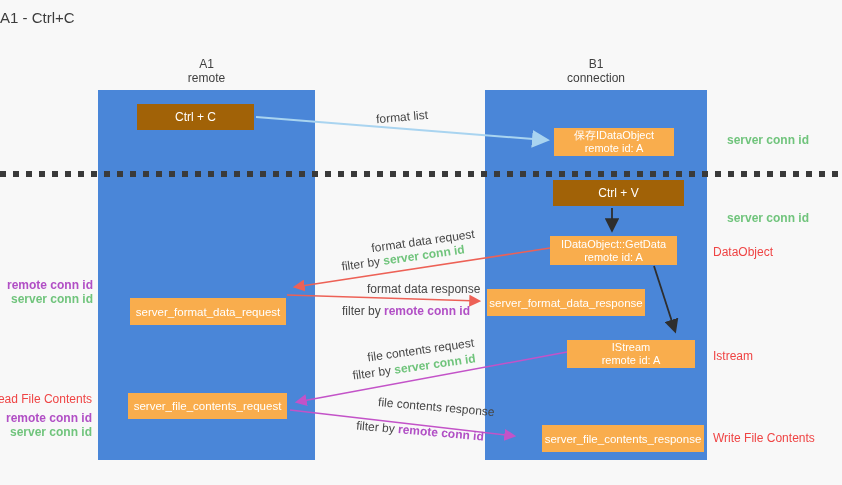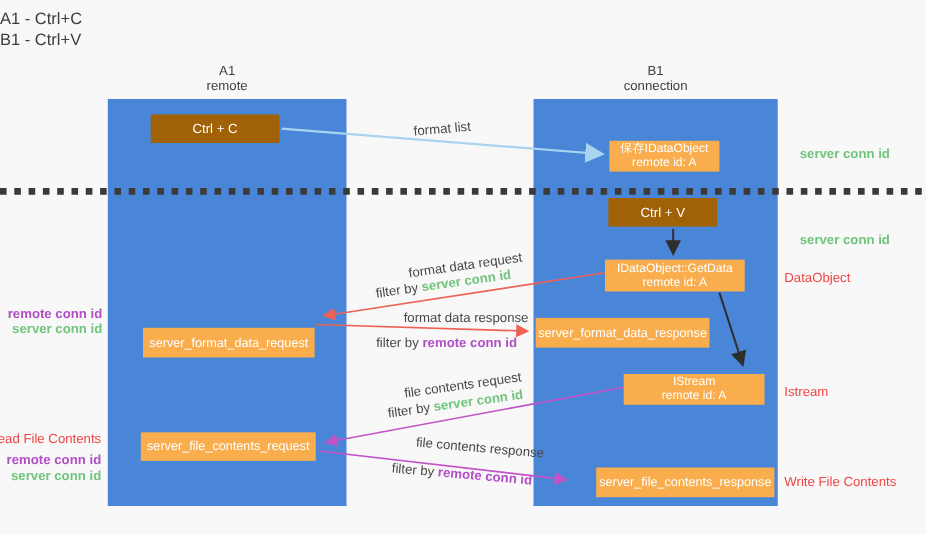--- a/index.html
+++ b/index.html
@@ -101,42 +101,41 @@
 
     <line x1="287" y1="295" x2="479" y2="301" stroke="#ed6156" stroke-width="1.5" marker-end="url(#mred)"></line>
 
     <line x1="567" y1="352" x2="297" y2="402" stroke="#c353c8" stroke-width="1.5" marker-end="url(#mmag)"></line>
 
     <line x1="290" y1="410" x2="514" y2="436" stroke="#c353c8" stroke-width="1.5" marker-end="url(#mmag)"></line>
   </svg>
 
   <div class="title">
     <div>A1 - Ctrl+C</div>
-    <div>B1 - Ctrl+V</div>
   </div>
 
   <div class="col-head a">
     <div>A1</div>
     <div>remote</div>
   </div>
   <div class="col-head b">
     <div>B1</div>
     <div>connection</div>
   </div>
 
   <div class="box green" style="left:137px;top:104px;width:117px;height:26px;">
     <span>Ctrl + C</span>
   </div>
 
-  <div class="box orange" style="left:554px;top:128px;width:100px;height:28px;">
+  <div class="box orange" style="left:554px;top:128px;width:120px;height:28px;">
     <span class="l2">保存IDataObject</span>
     <span class="l2">remote id: A</span>
   </div>
 
-  <div class="box green" style="left:553px;top:180px;width:99px;height:26px;">
+  <div class="box green" style="left:553px;top:180px;width:131px;height:26px;">
     <span>Ctrl + V</span>
   </div>
 
   <div class="box orange" style="left:550px;top:236px;width:127px;height:29px;">
     <span class="l2">IDataObject::GetData</span>
     <span class="l2">remote id: A</span>
   </div>
 
   <div class="box orange" style="left:130px;top:278px;width:156px;height:27px;margin-top:20px;">
     <span>server_format_data_request</span>

